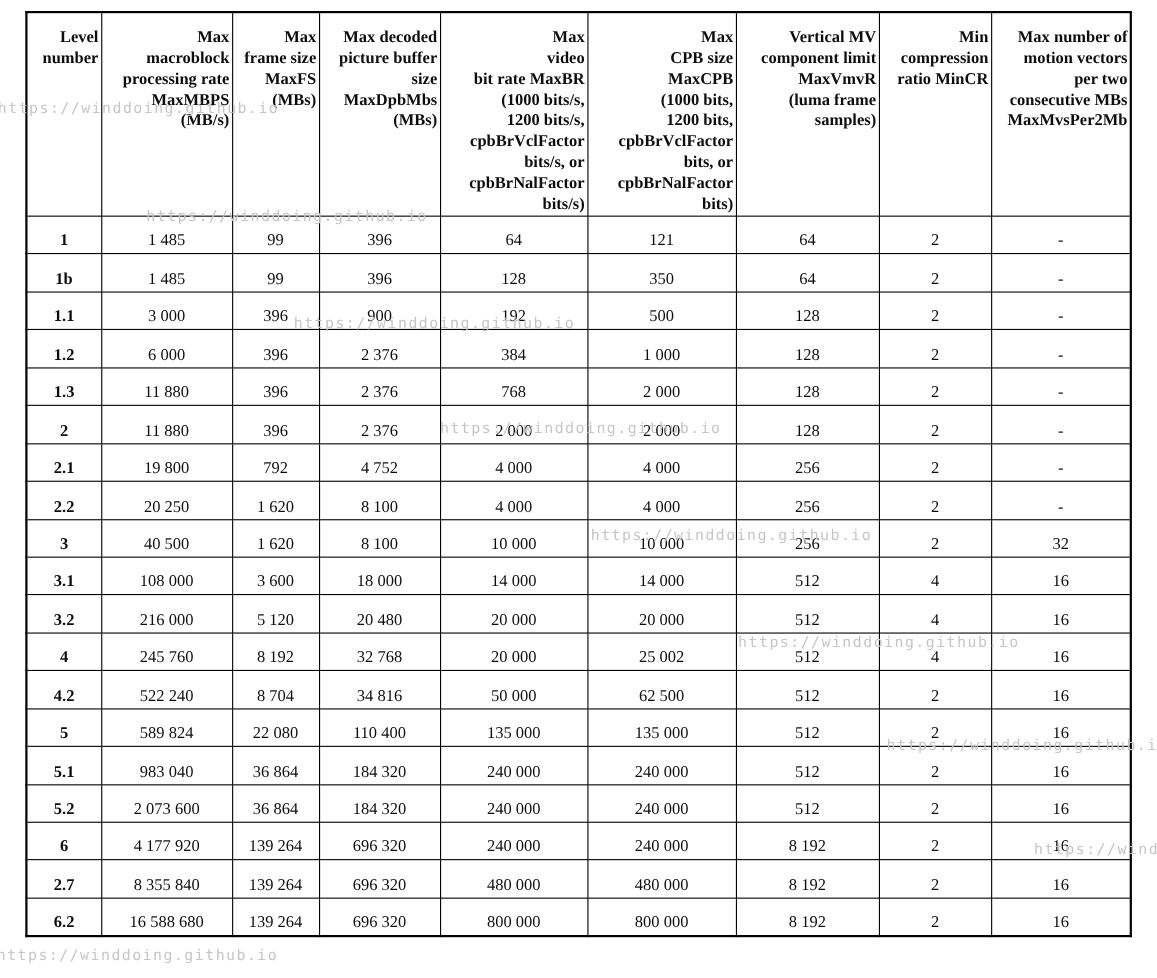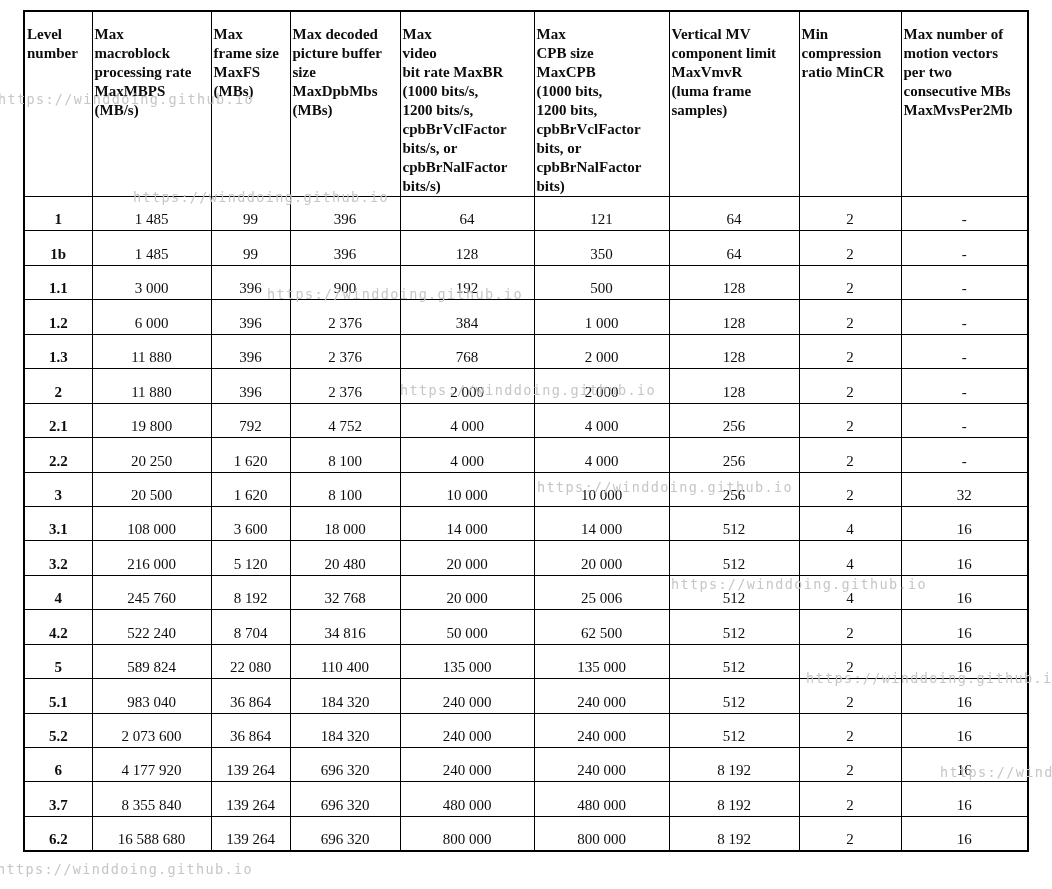--- a/index.html
+++ b/index.html
@@ -25,21 +25,21 @@
     margin: 0;
     overflow: hidden;
   }
   .levels-table { border: 2px solid #000; }
   .levels-table th {
     vertical-align: top;
     padding: 13px 2px 0 2px;
     font-size: 15px;
     font-weight: bold;
     line-height: 19px;
-    text-align: left;
+    text-align: right;
     white-space: pre-line;
     height: 185px;
     box-sizing: border-box;
   }
   .levels-table td {
     vertical-align: bottom;
     text-align: center;
     font-size: 15px;
     line-height: 16px;
     padding: 0 2px 3px 2px;
@@ -208,21 +208,21 @@
         <td>1 620</td>
         <td>8 100</td>
         <td>4 000</td>
         <td>4 000</td>
         <td>256</td>
         <td>2</td>
         <td>-</td>
       </tr>
       <tr>
         <td class="level-cell">3</td>
-        <td>20 500</td>
+        <td>40 500</td>
         <td>1 620</td>
         <td>8 100</td>
         <td>10 000</td>
         <td>10 000</td>
         <td>256</td>
         <td>2</td>
         <td>32</td>
       </tr>
       <tr>
         <td class="level-cell">3.1</td>
@@ -245,21 +245,21 @@
         <td>512</td>
         <td>4</td>
         <td>16</td>
       </tr>
       <tr>
         <td class="level-cell">4</td>
         <td>245 760</td>
         <td>8 192</td>
         <td>32 768</td>
         <td>20 000</td>
-        <td>25 006</td>
+        <td>25 002</td>
         <td>512</td>
         <td>4</td>
         <td>16</td>
       </tr>
       <tr>
         <td class="level-cell">4.2</td>
         <td>522 240</td>
         <td>8 704</td>
         <td>34 816</td>
         <td>50 000</td>
@@ -306,21 +306,21 @@
         <td>4 177 920</td>
         <td>139 264</td>
         <td>696 320</td>
         <td>240 000</td>
         <td>240 000</td>
         <td>8 192</td>
         <td>2</td>
         <td>16</td>
       </tr>
       <tr>
-        <td class="level-cell">3.7</td>
+        <td class="level-cell">2.7</td>
         <td>8 355 840</td>
         <td>139 264</td>
         <td>696 320</td>
         <td>480 000</td>
         <td>480 000</td>
         <td>8 192</td>
         <td>2</td>
         <td>16</td>
       </tr>
       <tr>

